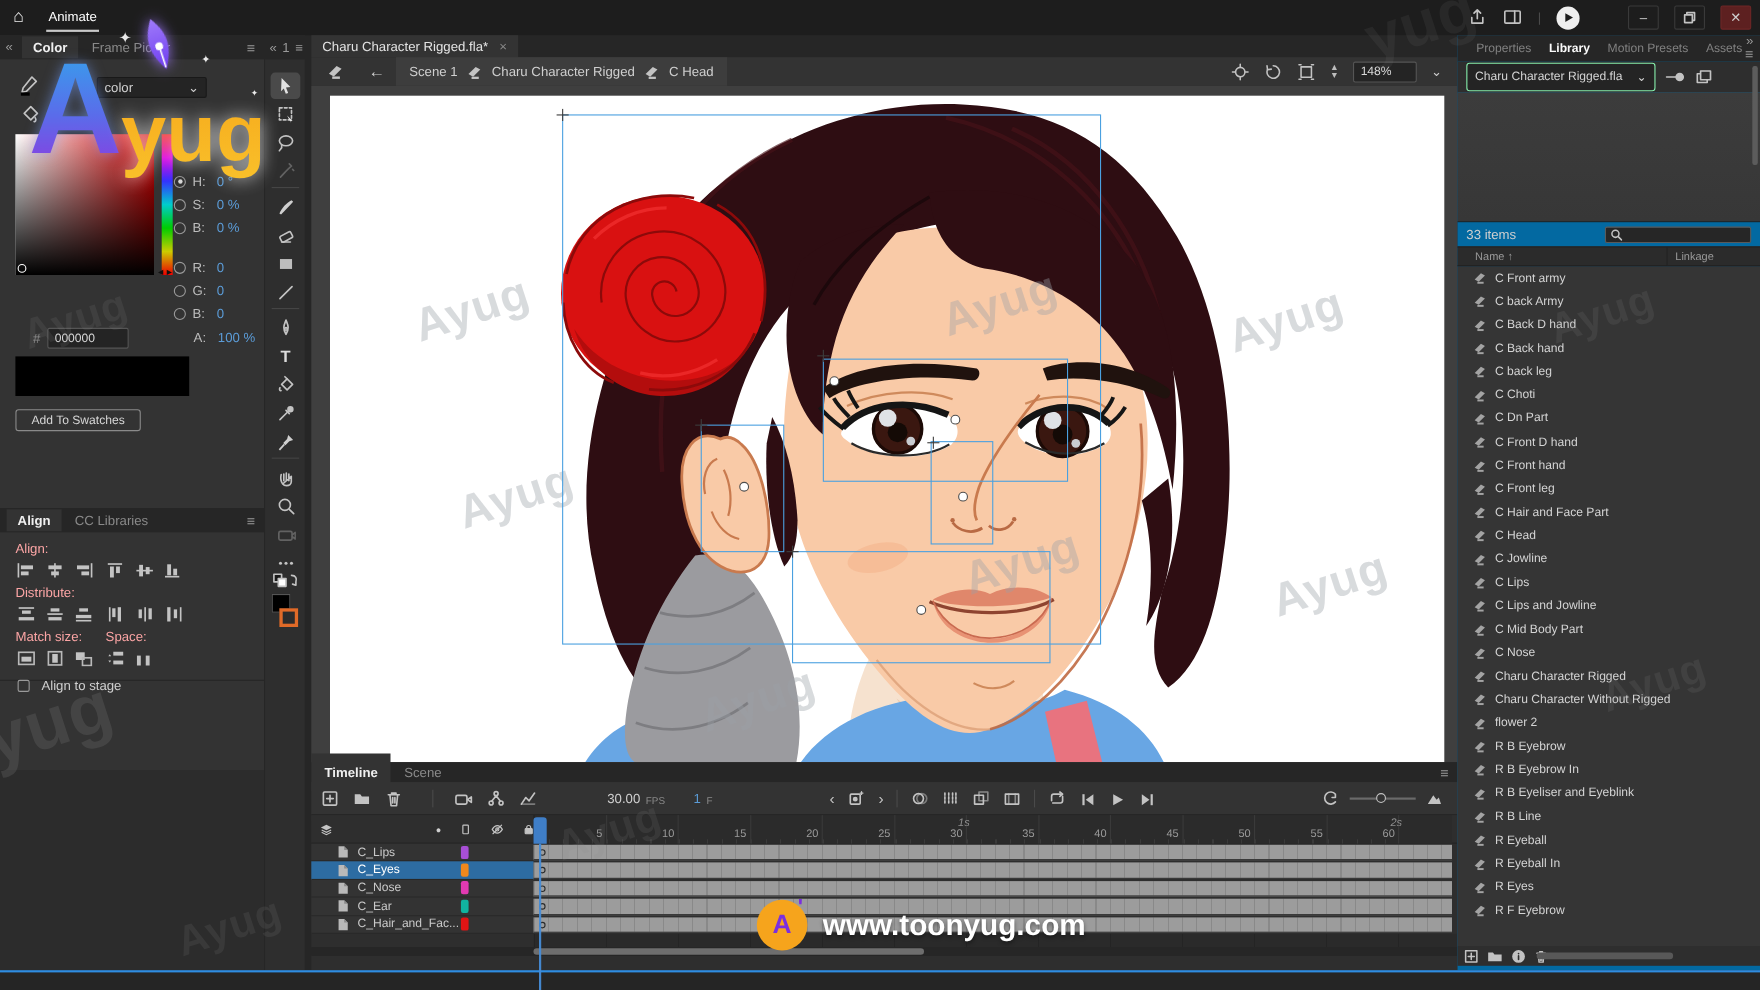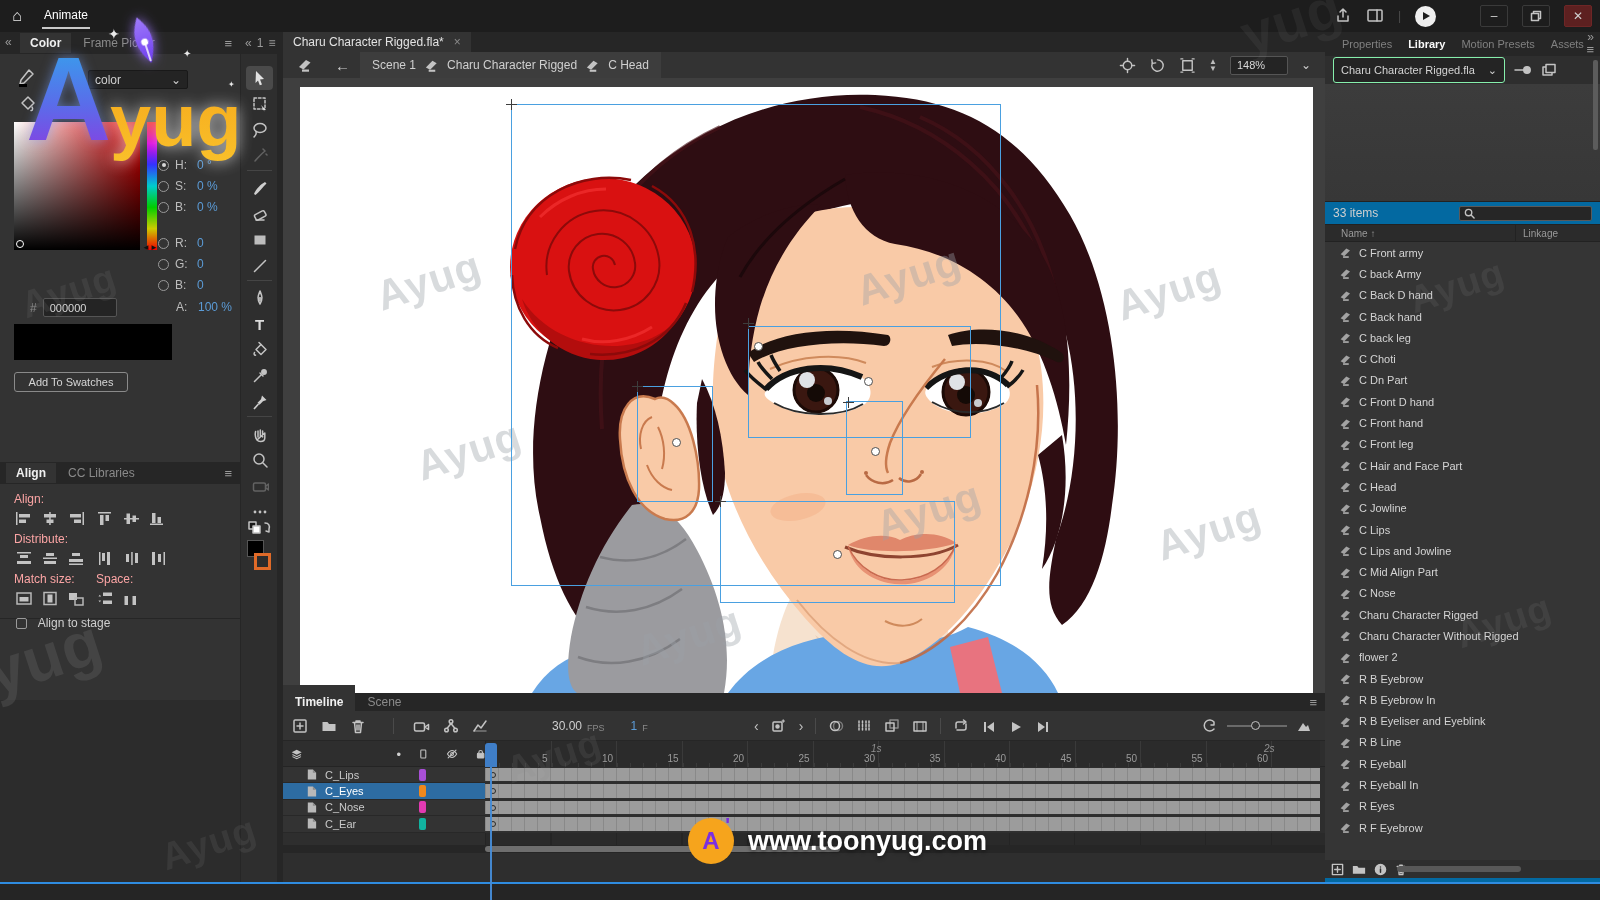--- a/index.html
+++ b/index.html
@@ -893,20 +893,33 @@
               <path d="M8.5 1.5 V5 H12" fill="#8a8a8a"></path>
             </svg>
             <span class="lnm">C_Ear</span>
             <span class="lchip" style="background: rgb(17, 179, 160);"></span>
           </div>
           <div class="lframes">
             <span class="kf"></span>
           </div>
         </div>
 
+        <div class="lrow">
+          <div class="lname">
+            <svg class="icf" width="13" height="13" viewBox="0 0 14 14">
+              <path d="M3 1.5 h5.5 L12 5 v7.5 h-9 z" fill="#b9b9b9"></path>
+              <path d="M8.5 1.5 V5 H12" fill="#8a8a8a"></path>
+            </svg>
+            <span class="lnm">C_Hair_and_Fac...</span>
+            <span class="lchip" style="background: rgb(224, 20, 20);"></span>
+          </div>
+          <div class="lframes">
+            <span class="kf"></span>
+          </div>
+        </div>
       </div>
     <div class="tlempty"></div>
     <div class="tlscroll">
         <div class="tlthumb"></div>
       </div>
   </div>
 
   <div class="ab rightcol">
     <div class="rtabs">
       <span class="rtab">Properties</span>
@@ -1067,21 +1080,21 @@
             <rect x="5" y="12.5" width="7" height="2.2" fill="#a3a3a3"></rect>
           </svg>
           <span>C Lips and Jowline</span>
         </div>
 
         <div class="librow">
           <svg class="icf" width="13" height="13" viewBox="0 0 16 16">
             <path d="M2 10 L9 3 L13.5 5.5 L6.5 12.5 Z" fill="#a3a3a3"></path>
             <rect x="5" y="12.5" width="7" height="2.2" fill="#a3a3a3"></rect>
           </svg>
-          <span>C Mid Align Part</span>
+          <span>C Mid Body Part</span>
         </div>
 
         <div class="librow">
           <svg class="icf" width="13" height="13" viewBox="0 0 16 16">
             <path d="M2 10 L9 3 L13.5 5.5 L6.5 12.5 Z" fill="#a3a3a3"></path>
             <rect x="5" y="12.5" width="7" height="2.2" fill="#a3a3a3"></rect>
           </svg>
           <span>C Nose</span>
         </div>
 

